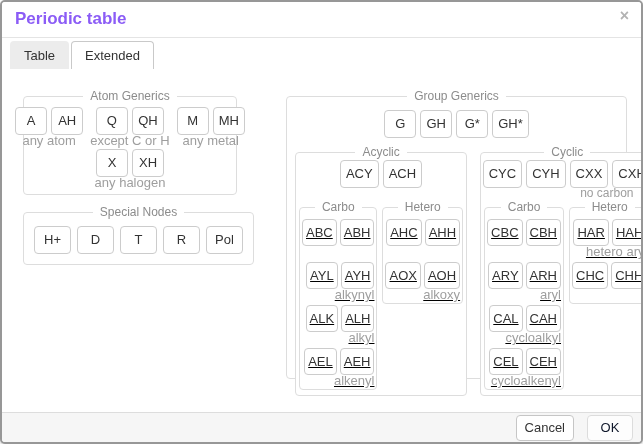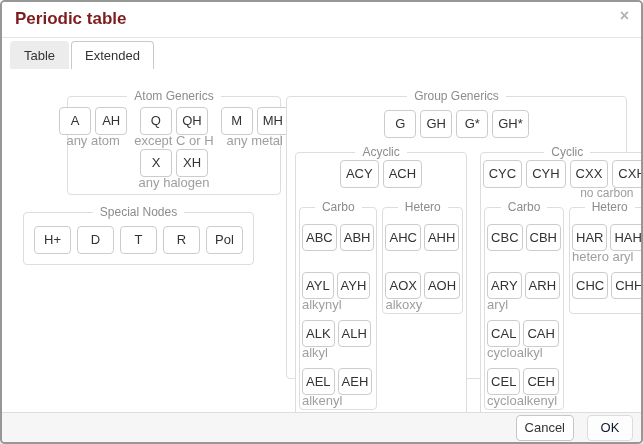--- a/index.html
+++ b/index.html
@@ -4,33 +4,33 @@
 <style>
   html,body { margin:0; padding:0; background:#fff; }
   .dialog {
     position:relative; width:643px; height:444px; box-sizing:border-box;
     border:2px solid #979797; border-radius:5px; background:#fff;
     overflow:hidden; font-family:"Liberation Sans", sans-serif;
     box-shadow:0 1px 3px rgba(0,0,0,0.25);
   }
   
   .header { position:relative; height:35px; border-bottom:1px solid #e4e4e4; background:#fff; }
-  .title { position:absolute; left:13px; top:7px; font-size:17px; font-weight:bold; color:#7f1d1d; }
+  .title { position:absolute; left:13px; top:7px; font-size:17px; font-weight:bold; color:#8b5cf6; }
   .close { position:absolute; right:12px; top:6px; font-size:16px; font-weight:bold; color:#b3b3b3; cursor:pointer; line-height:1; }
   
   .tabs { position:absolute; left:8px; top:39px; display:flex; }
   .tab { font-size:13px; color:#333; padding:6px 13px 6px; margin-right:2px;
          border:1px solid transparent; border-bottom:none; border-radius:4px 4px 0 0;
          background:#ececec; cursor:pointer; }
   .tab.active { background:#fff; border-color:#c9c9c9; }
   
   fieldset { margin:0; padding:0; border:1px solid #ddd; border-radius:4px; box-sizing:border-box; min-inline-size:auto; background:#fff; }
   legend { font-size:12px; color:#8c8c8c; padding:0 7px; margin:0 auto; text-align:center; }
   .fs-abs { position:absolute; }
-  .fs-atom { left:21px; top:87px; width:214px; height:106px;margin-left:44px; }
+  .fs-atom { left:21px; top:87px; width:214px; height:106px; }
   .fs-special { left:21px; top:203px; width:231px; height:60px; }
   .fs-group { left:284px; top:87px; width:341px; height:290px; }
   
   .btn { box-sizing:border-box; height:28px; min-width:32px; padding:0 5px;
          background:#fff; border:1px solid #ccc; border-radius:4px;
          font-family:inherit; font-size:13px; color:#333; line-height:26px;
          text-align:center; cursor:pointer; }
   
   .ag-row { display:flex; justify-content:center; gap:7px; padding-top:4px; }
   .ag-row2 { padding-top:2px; }
@@ -43,21 +43,21 @@
   
   .gg-top { display:flex; justify-content:center; gap:4px; padding-top:7px; }
   .gg-cols { display:flex; gap:13px; padding:7px 8px 0; align-items:flex-start; }
   .sub { flex:1; }
   .top-pair-row { display:flex; justify-content:center; gap:4px; padding-top:1px; }
   .topnote { font-size:12px; color:#9e9e9e; height:11px; line-height:11px; text-align:center; }
   .topnote.right-half { width:50%; margin-left:48%; }
   .inner-cols { display:flex; justify-content:center; gap:5px; padding:1px 3px 5px; align-items:flex-start; }
   .mini { padding:0 2px 3px; }
   .mini .btn { min-width:30px; padding:0 3px; height:27px; line-height:25px; font-size:13px; }
-  .pg { display:flex; flex-direction:column; align-items:flex-start; margin-top:10px; }
+  .pg { display:flex; flex-direction:column; align-items:flex-end; margin-top:5px;text-decoration:underline; }
   .pg .pair { gap:3px; }
   .pg .note { height:11px; line-height:11px; }
   
   .footer { position:absolute; left:0; right:0; bottom:0; height:30px; box-sizing:border-box;
             background:#f6f6f6; border-top:1px solid #ddd;
             display:flex; justify-content:flex-end; align-items:center; gap:13px; padding:0 8px; }
   .fbtn { box-sizing:border-box; height:26px; padding:0 8px; min-width:52px;
           background:#fff; border:1px solid #c6c6c6; border-radius:4px;
           font-family:inherit; font-size:13px; color:#333; cursor:pointer; }
   .fbtn.ok { min-width:46px; color:#0f172a; border-color:#dcdcdc; background:#fdfdfd; cursor:default; }

